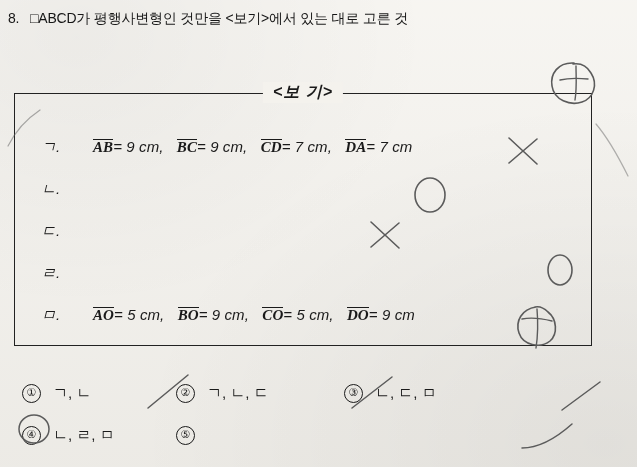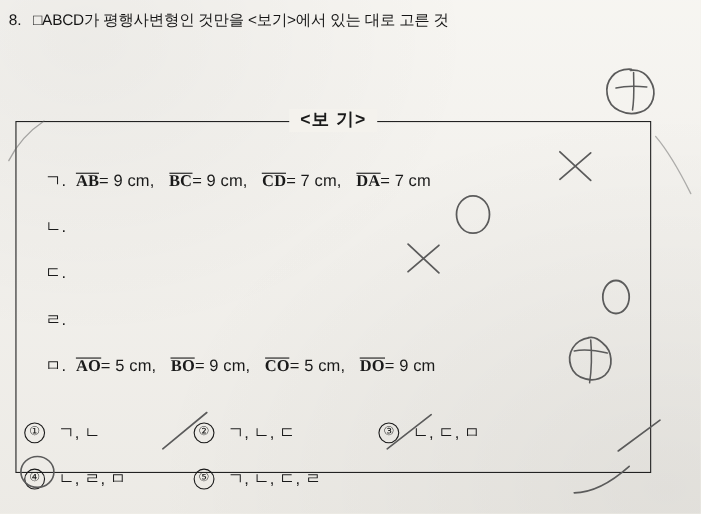--- a/index.html
+++ b/index.html
@@ -50,25 +50,26 @@
   }
   .stem .l2 {
     display: block;
     padding-left: 22px;
   }
 
   
   .bogi-box {
     position: absolute;
     left: 14px;
-    top: 110px;
+    top: 93px;
     width: 578px;
-    height: 320px;
+    height: 253px;
     border: 1.6px solid #222;
     box-sizing: border-box;
+    font-style: italic;
   }
   .bogi-title {
     position: absolute;
     left: 50%;
     top: -12px;
     transform: translateX(-50%);
     background: #f4f2ed;
     padding: 0 10px;
     font-size: 16px;
     font-weight: bold;
@@ -90,20 +91,21 @@
     white-space: nowrap;
   }
   .ch-label {
     width: 28px;
     flex: none;
     font-size: 15px;
   }
   .ch-body {
     font-size: 15px;
     letter-spacing: 0.1px;
+    margin-left: 24px;
   }
   .ob {
     border-top: 1.3px solid #1a1a1a;
     padding-top: 0px;
     display: inline-block;
     line-height: 1.05;
   }
   .mono {
     font-family: "Liberation Serif", serif;
     font-weight: bold;
@@ -223,21 +225,20 @@
         <span>ㄴ, ㄷ, ㅁ</span>
       </span>
     </div>
     <div class="ans-line">
       <span class="ans a1">
         <span class="circ">④</span>
         <span>ㄴ, ㄹ, ㅁ</span>
       </span>
       <span class="ans a2">
         <span class="circ">⑤</span>
-        <span>ㄱ, ㄴ, ㄷ, ㄹ</span>
       </span>
     </div>
   </div>
 
   <svg class="mark" style="left:546px; top:58px;" width="56" height="52" viewBox="0 0 56 52">
     <path d="M28 5 C12 4 4 16 6 28 C8 42 24 48 36 44 C48 40 52 26 45 15 C41 8 34 5 27 6" stroke-width="1.6"></path>
     <path d="M30 8 C30 18 31 30 29 42" stroke-width="1.4"></path>
     <path d="M14 22 C22 20 32 20 42 21" stroke-width="1.4"></path>
   </svg>
 

